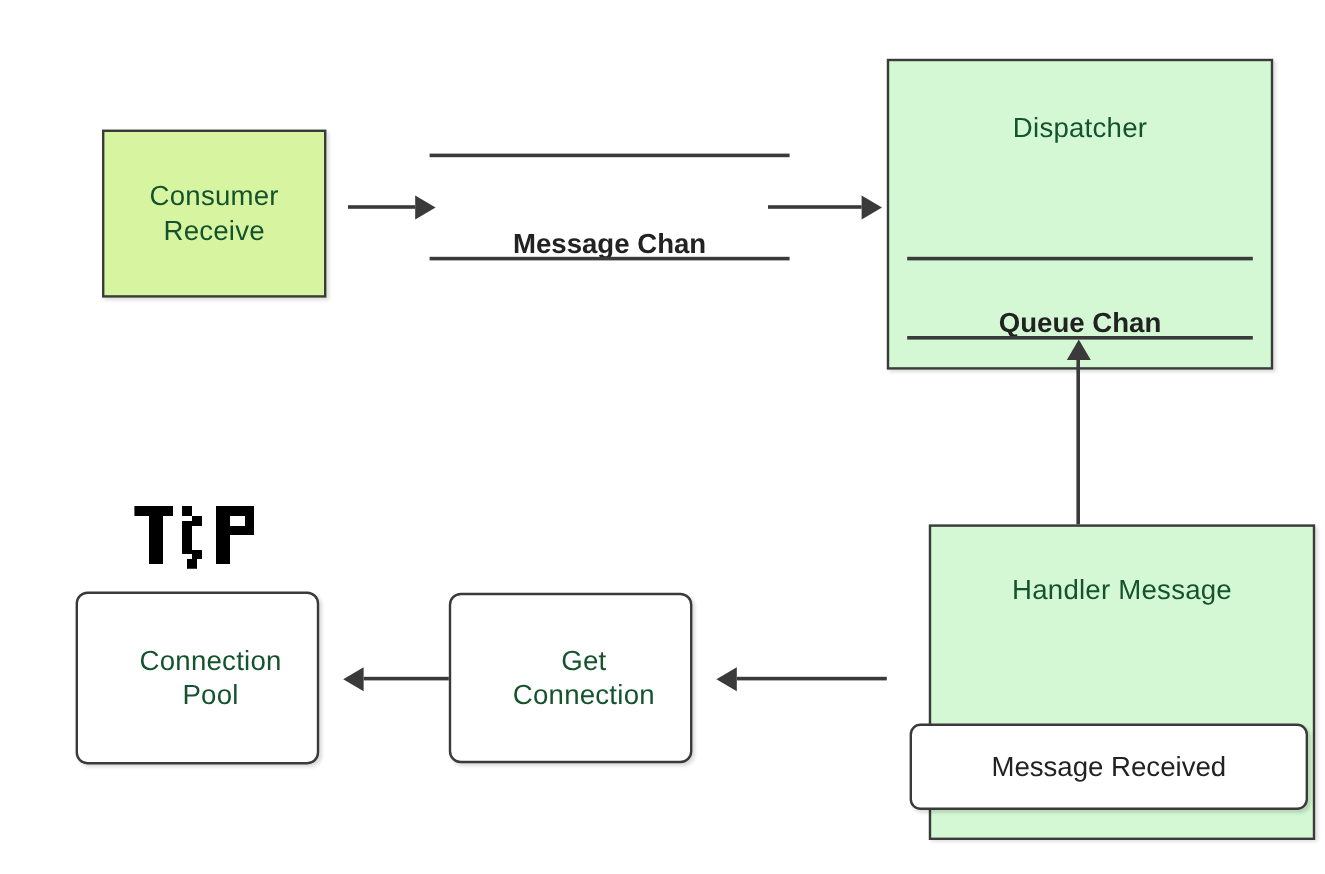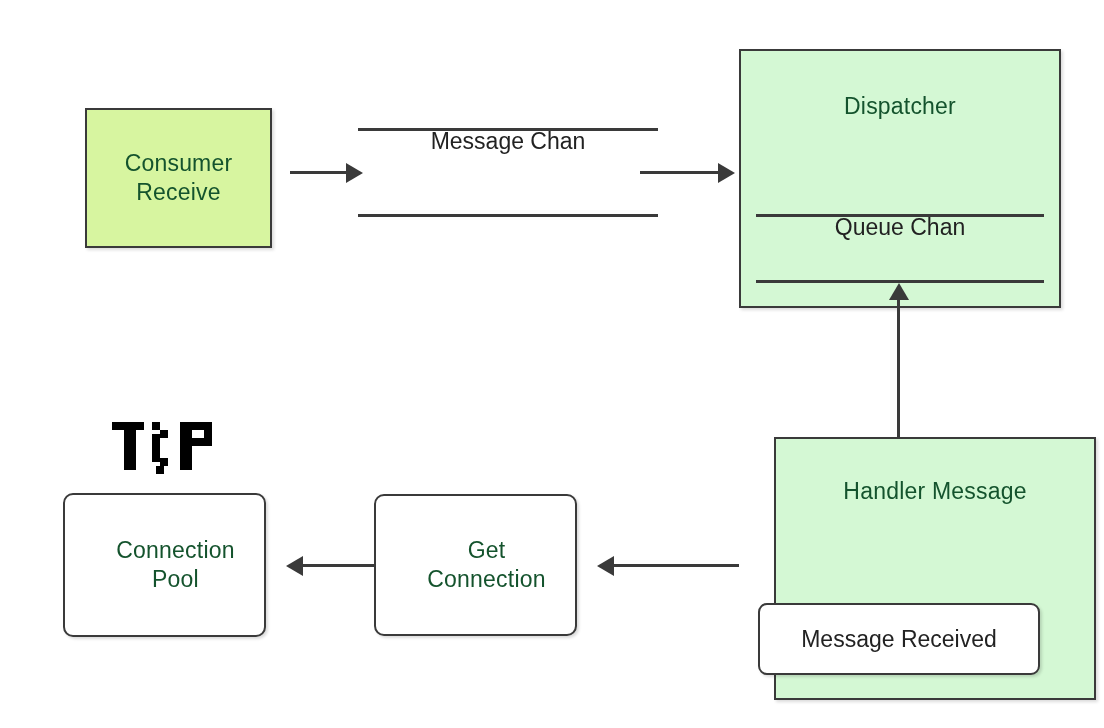--- a/index.html
+++ b/index.html
@@ -57,21 +57,21 @@
     left: 774px; top: 437px; width: 322px; height: 263px;
     align-items: flex-start;
     justify-content: center;
   }
   #handler-message .node-title {
     margin-top: 38px;
     display: block;
     width: 100%;
   }
   #message-received {
-    left: 758px; top: 603px; width: 282px; height: 72px;
+    left: 758px; top: 603px; width: 332px; height: 72px;
     border-radius: 9px;
     background: #ffffff;
     border: 2px solid #3a3a3a;
     box-shadow: 2px 2px 3px rgba(0,0,0,0.14);
     position: absolute;
     box-sizing: border-box;
     display: flex;
     align-items: center;
     justify-content: center;
     font-size: 23px;
@@ -81,25 +81,26 @@
     left: 374px; top: 494px; width: 203px; height: 142px;
   }
   #connection-pool {
     left: 63px; top: 493px; width: 203px; height: 144px;
   }
 
   
   .channel {
     position: absolute;
     display: flex;
-    align-items: flex-start;
+    align-items: flex-end;
     justify-content: center;
     font-size: 23px;
     color: #222222;
     box-sizing: border-box;
+    font-weight: bold;
   }
   .channel .rail {
     position: absolute;
     left: 0; right: 0;
     height: 0;
     border-top: 3px solid #3a3a3a;
   }
   .channel .rail.top    { top: 0; }
   .channel .rail.bottom { bottom: 0; }
 

